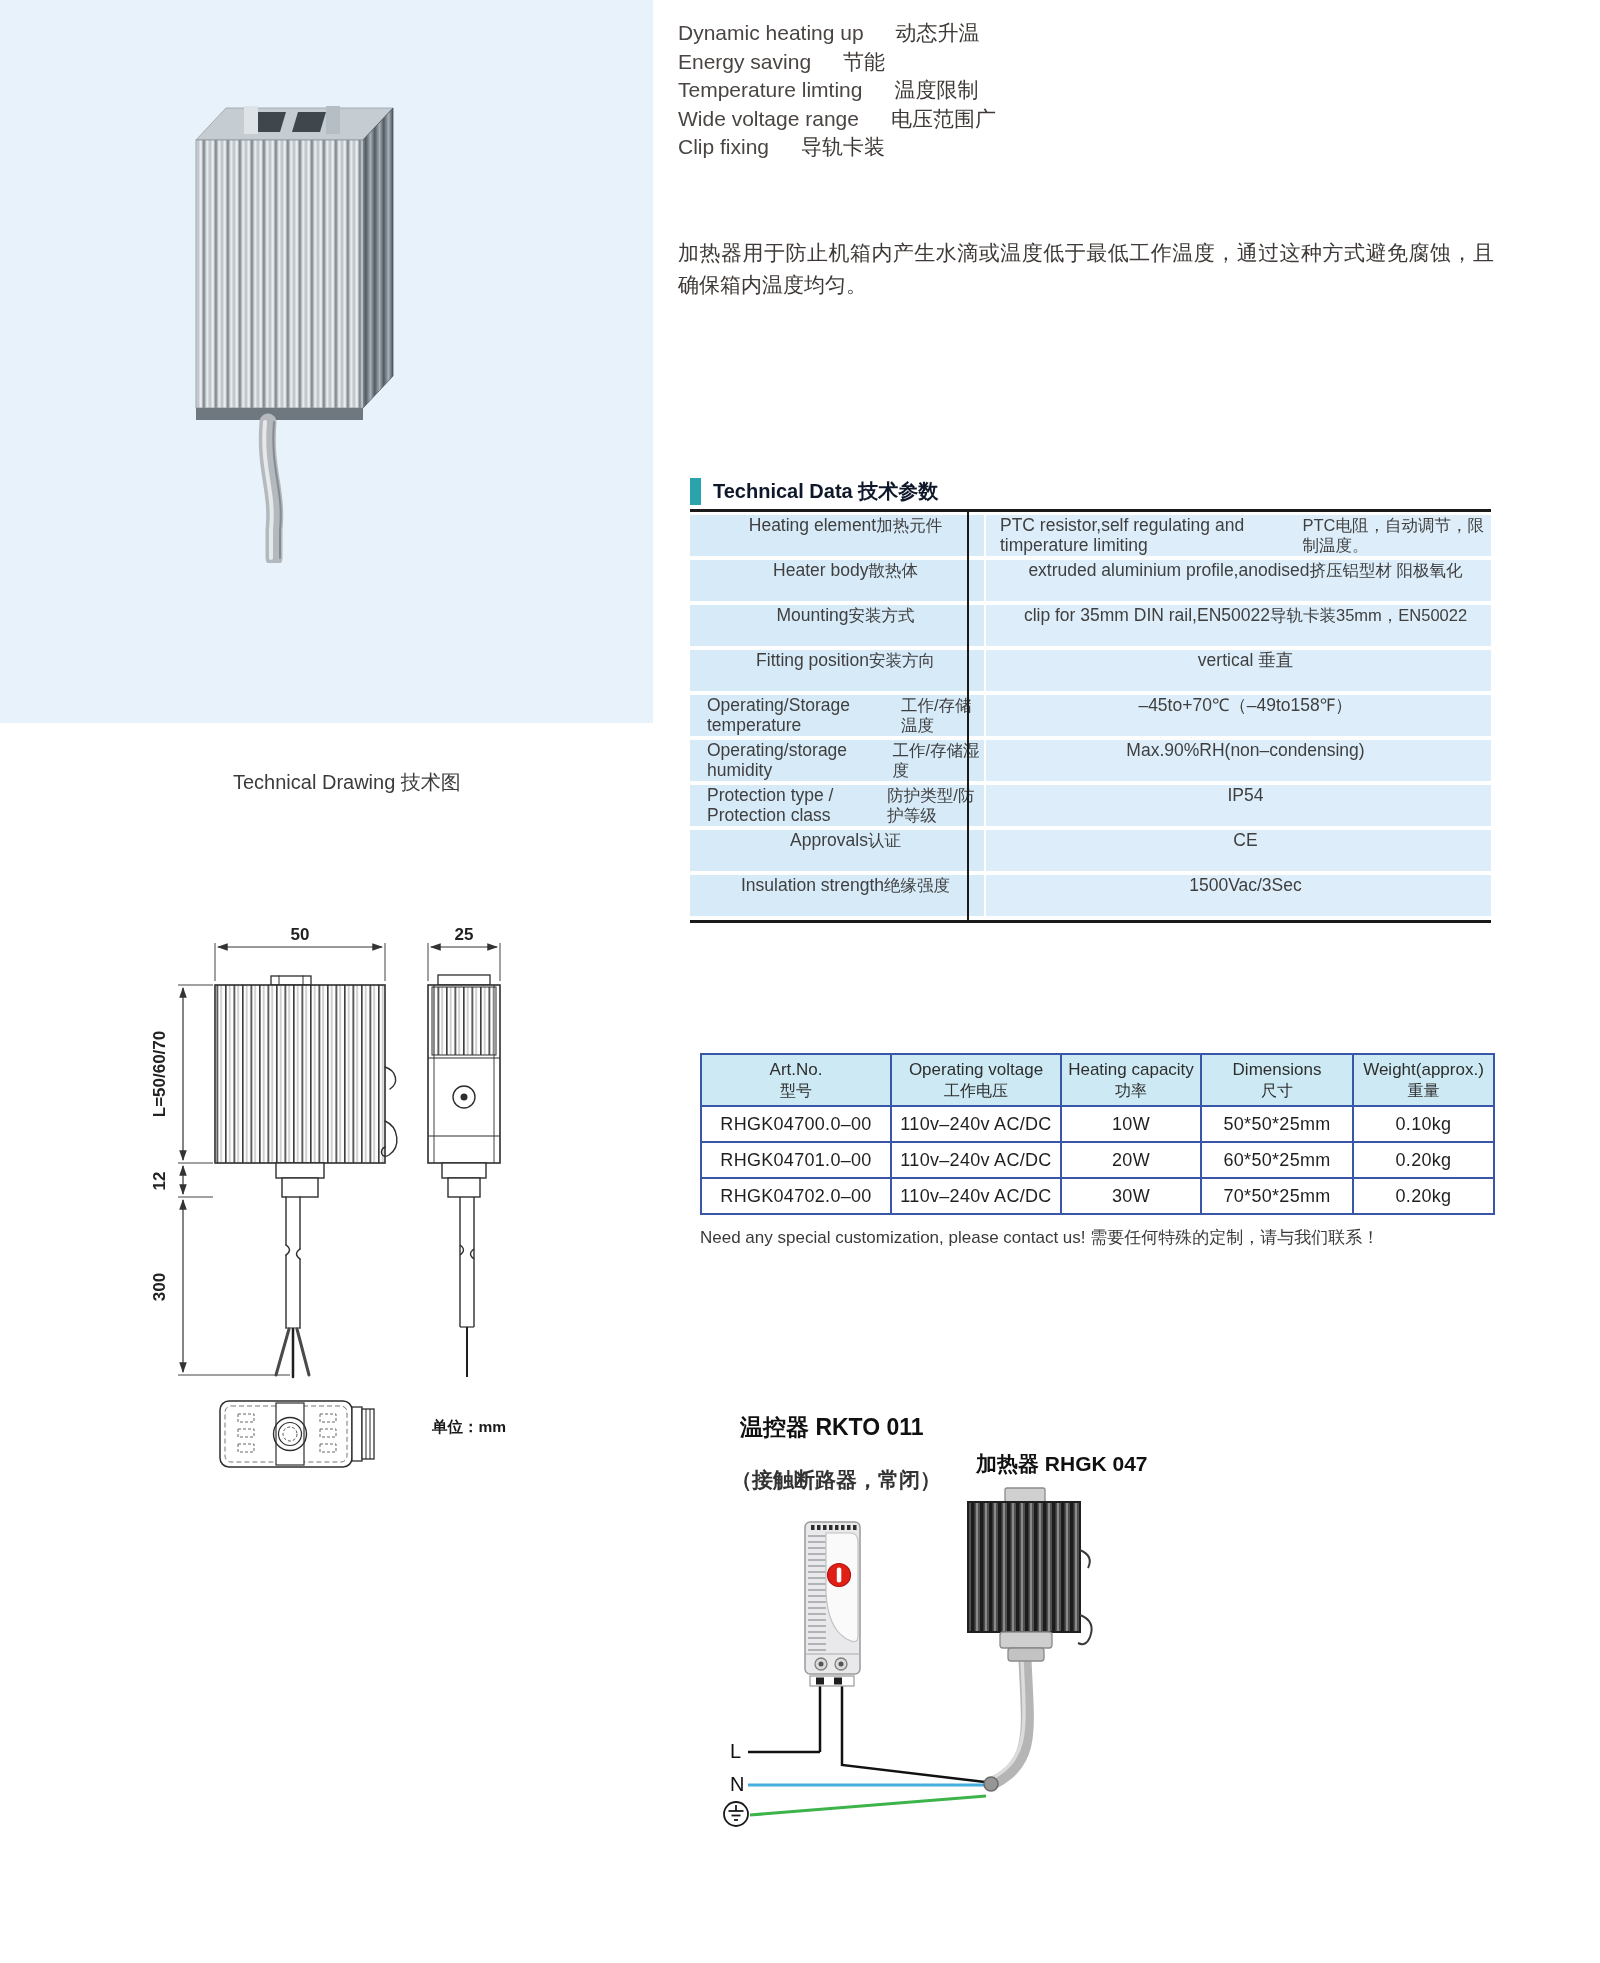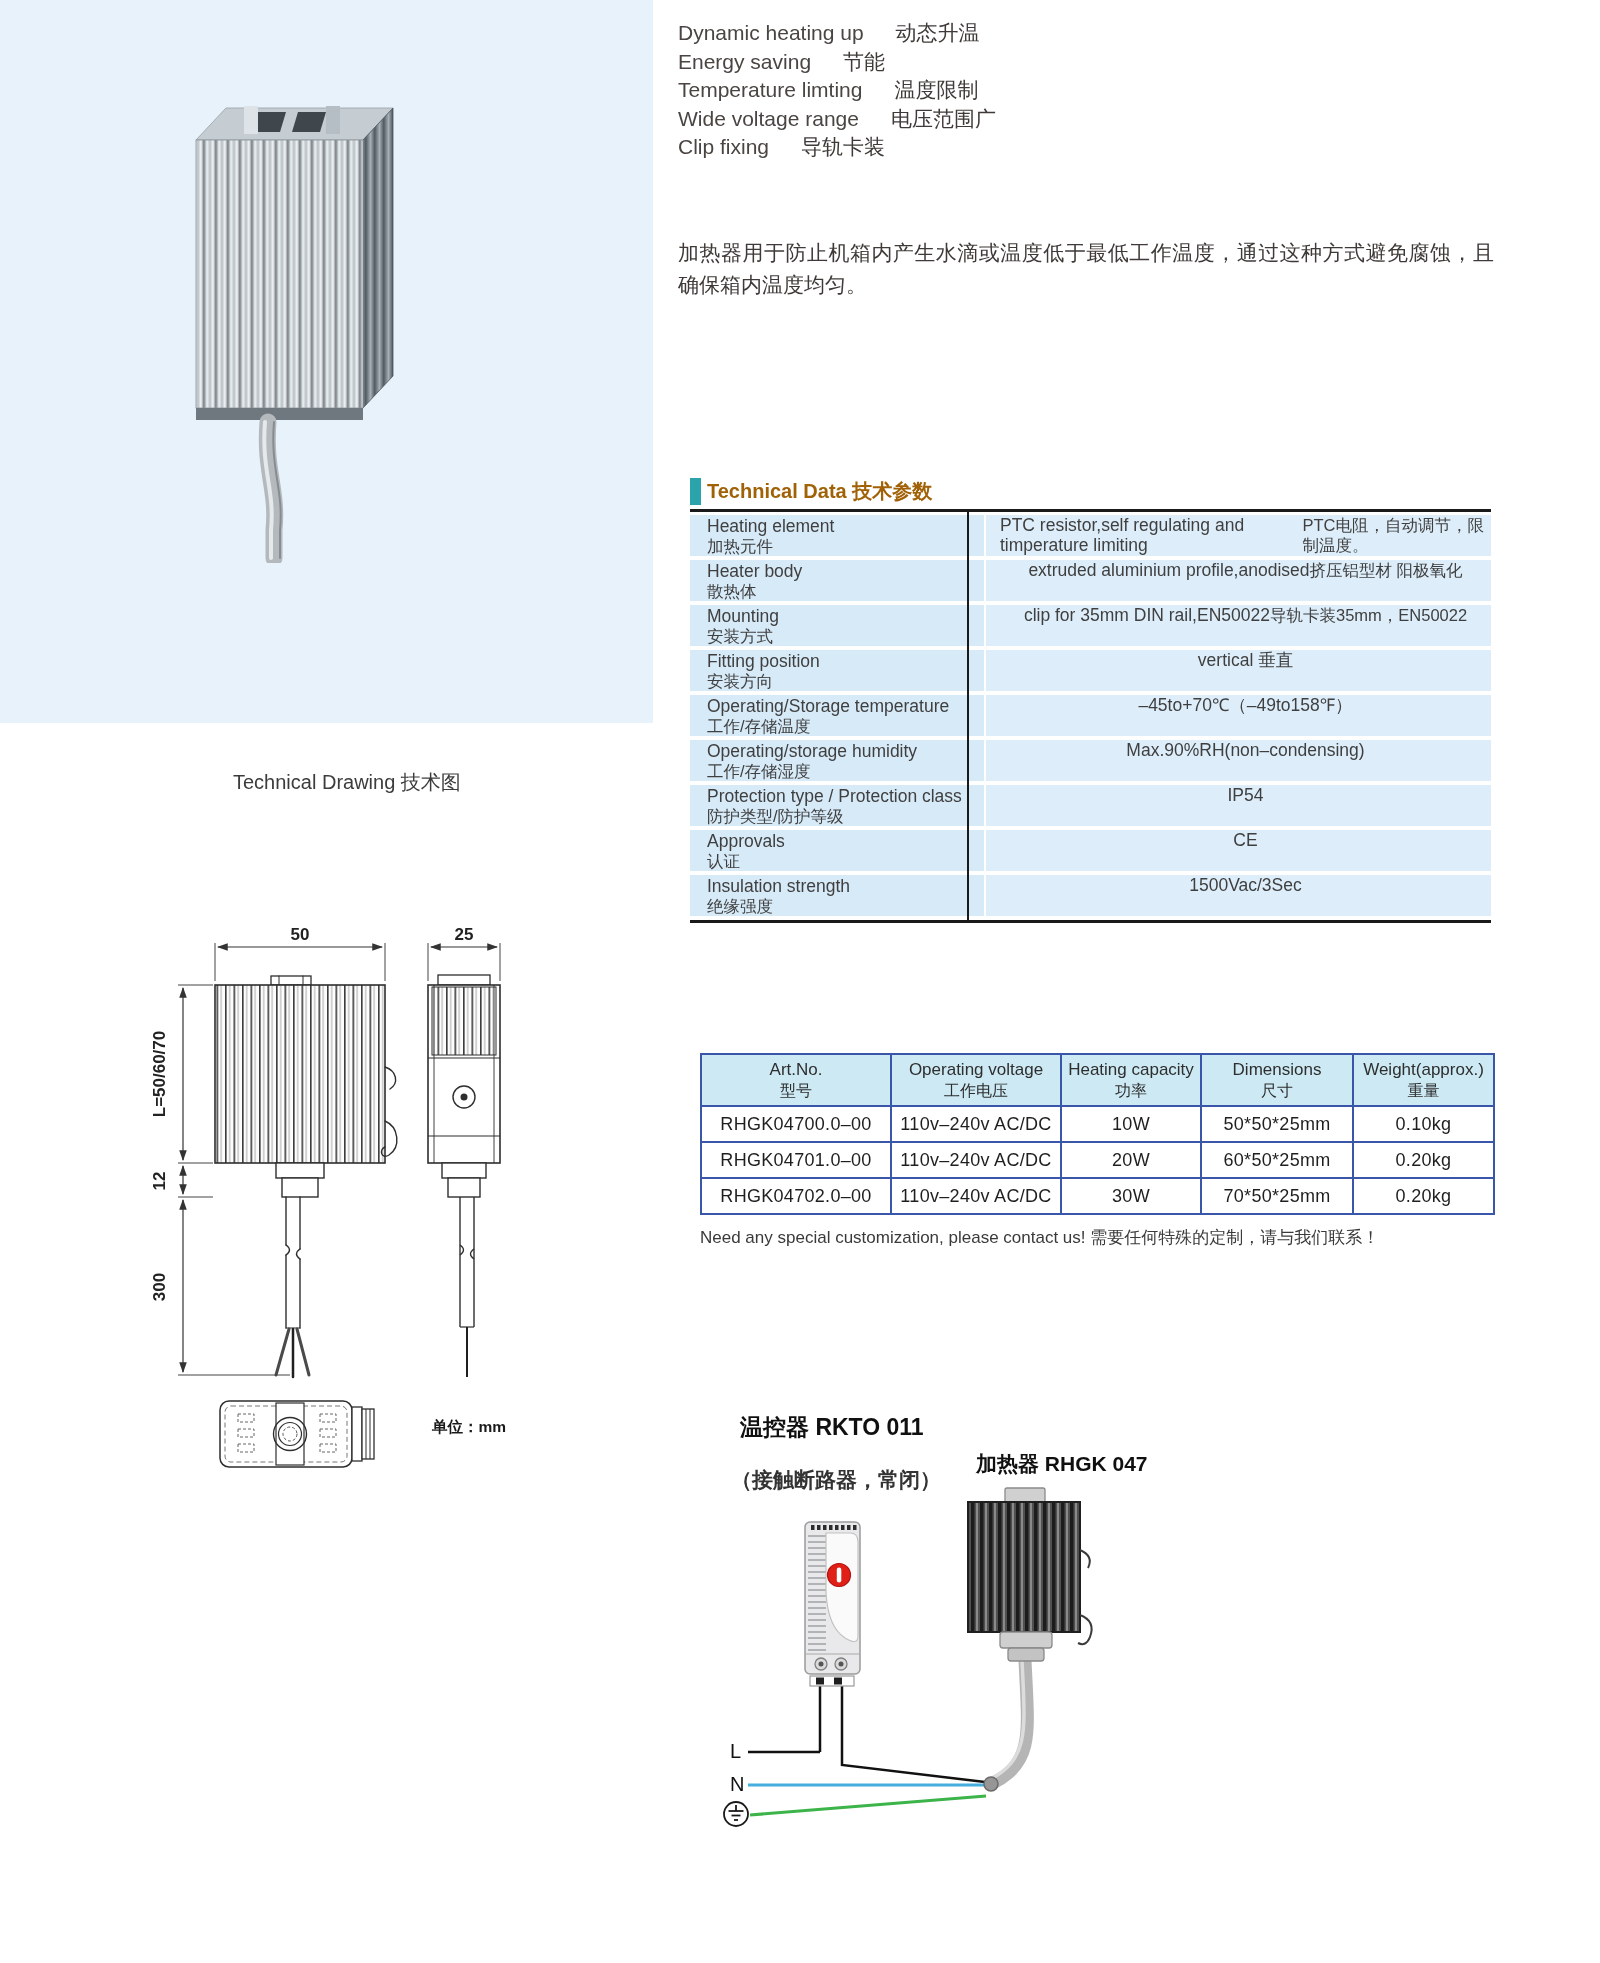--- a/index.html
+++ b/index.html
@@ -16,25 +16,25 @@
   .feature-cn{margin-left:32px;color:#3f3a37;}
 
   
   .desc{left:678px;top:234px;width:816px;color:#4a4542;}
   .desc-en{font-size:21.5px;line-height:34px;text-align:justify;}
   .desc-cn{font-size:21px;line-height:32px;margin-top:3px;color:#3f3a37;text-align:justify;}
 
   
   .td-header{left:690px;top:478px;display:flex;align-items:center;}
   .td-accent{width:11px;height:27px;background:#2ba3ab;}
-  .td-title{margin-left:6px;font-size:20px;font-weight:bold;color:#a16207;}
+  .td-title{margin-left:12px;font-size:20px;font-weight:bold;color:#0f172a;}
   .td-rule{left:690px;top:509px;width:801px;height:2.5px;background:#1a1a1a;}
   .td-table{left:690px;top:515px;width:801px;}
   .td-row{display:flex;height:41px;margin-bottom:4px;}
-  .td-cell-l{width:277px;background:#d7eaf8;padding-left:17px;display:flex;flex-direction:column;justify-content:center;}
+  .td-cell-l{width:277px;background:#d7eaf8;padding-left:17px;display:flex;flex-direction:row;justify-content:center;}
   .td-cell-r{flex:1;margin-left:2px;background:#ddeefa;padding-left:14px;display:flex;justify-content:center;}
   .td-en,.td-val-en{font-size:17.5px;line-height:20px;color:#3f3f3f;}
   .td-cn,.td-val-cn{font-size:16.5px;line-height:20px;color:#3f3f3f;}
   .td-vline{left:967px;top:509px;width:2px;height:413px;background:#1a1a1a;}
   .td-bottomrule{left:690px;top:920px;width:801px;height:2.5px;background:#1a1a1a;}
 
   
   .drawing-title{left:233px;top:769px;font-size:20px;color:#3c3c3c;}
   .dwg-svg{left:140px;top:915px;}
 

